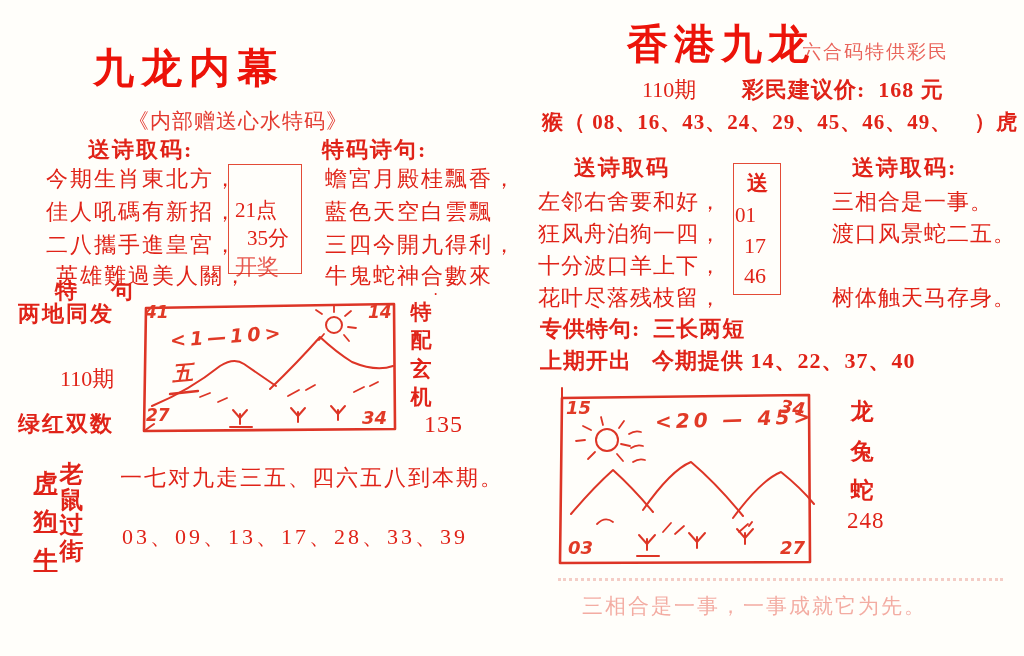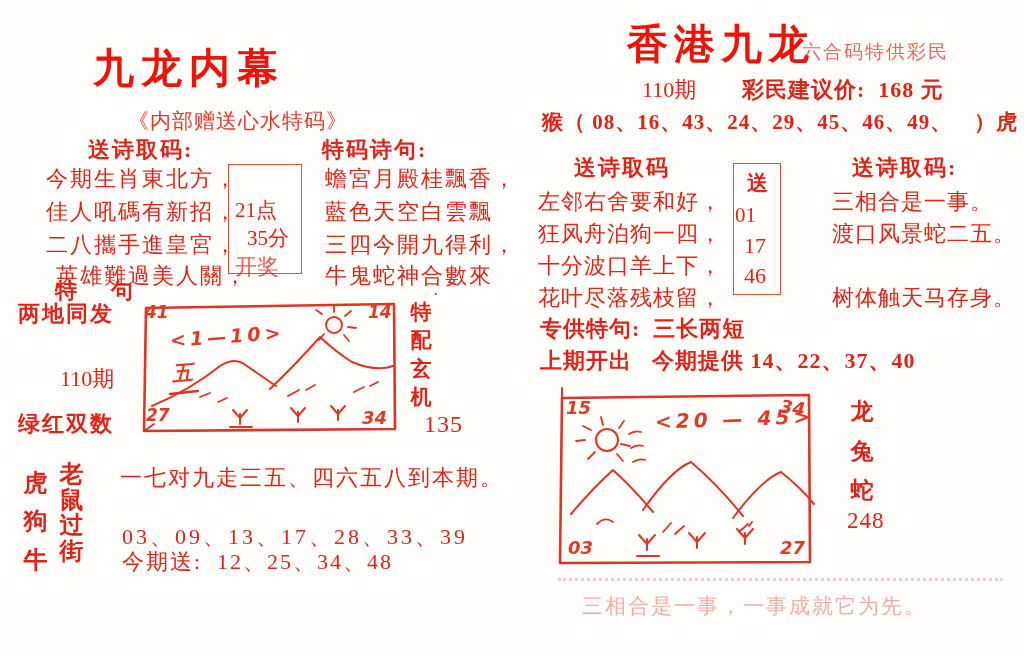--- a/index.html
+++ b/index.html
@@ -77,26 +77,25 @@
     <div class="t hw" style="left:146px;top:406px;font-size:17px;">27</div>
     <div class="t hw" style="left:362px;top:408px;font-size:18px;">34</div>
     <div class="t hw" style="left:170px;top:326px;font-size:19px;letter-spacing:4px;transform:rotate(-4deg);">&lt;1—10&gt;</div>
     <div class="t hw" style="left:172px;top:362px;font-size:21px;transform:rotate(-5deg);">五</div>
   </div>
 
   <div class="t" style="left:433px;top:286px;font-size:16px;">·</div>
   <div class="v b" style="left:408px;top:298px;width:26px;font-size:21px;line-height:1.35;">特配玄机</div>
   <div class="t" style="left:424px;top:411px;font-size:24px;letter-spacing:1px;">135</div>
 
-  <div class="v b" style="left:22px;top:464px;width:27px;font-size:24px;line-height:1.6;">虎狗牛</div>
+  <div class="v b" style="left:32px;top:464px;width:27px;font-size:24px;line-height:1.6;text-decoration:underline;">虎狗牛</div>
   <div class="v b" style="left:58px;top:462px;width:27px;font-size:24px;line-height:1.07;">老鼠过街</div>
 
   <div class="t" style="left:120px;top:466px;font-size:22px;letter-spacing:2px;">一七对九走三五、四六五八到本期。</div>
   <div class="t" style="left:122px;top:525px;font-size:22px;letter-spacing:3px;">03、09、13、17、28、33、39</div>
-  <div class="t" style="left:122px;top:550px;font-size:22px;letter-spacing:2px;">今期送:  12、25、34、48</div>
 
   <div class="t b" style="left:627px;top:22px;font-size:41px;letter-spacing:6px;color:#ec1309;">香港九龙</div>
   <div class="t" style="left:802px;top:42px;font-size:19px;letter-spacing:2px;opacity:.7;">六合码特供彩民</div>
 
   <div class="t" style="left:642px;top:78px;font-size:22px;">110期</div>
   <div class="t b" style="left:742px;top:78px;font-size:22px;letter-spacing:1px;">彩民建议价:  168 元</div>
 
   <div class="t b" style="left:542px;top:111px;font-size:21px;letter-spacing:1px;">猴（ 08、16、43、24、29、45、46、49、　）虎</div>
 
   <div class="t b" style="left:574px;top:156px;font-size:22px;letter-spacing:2px;">送诗取码</div>

